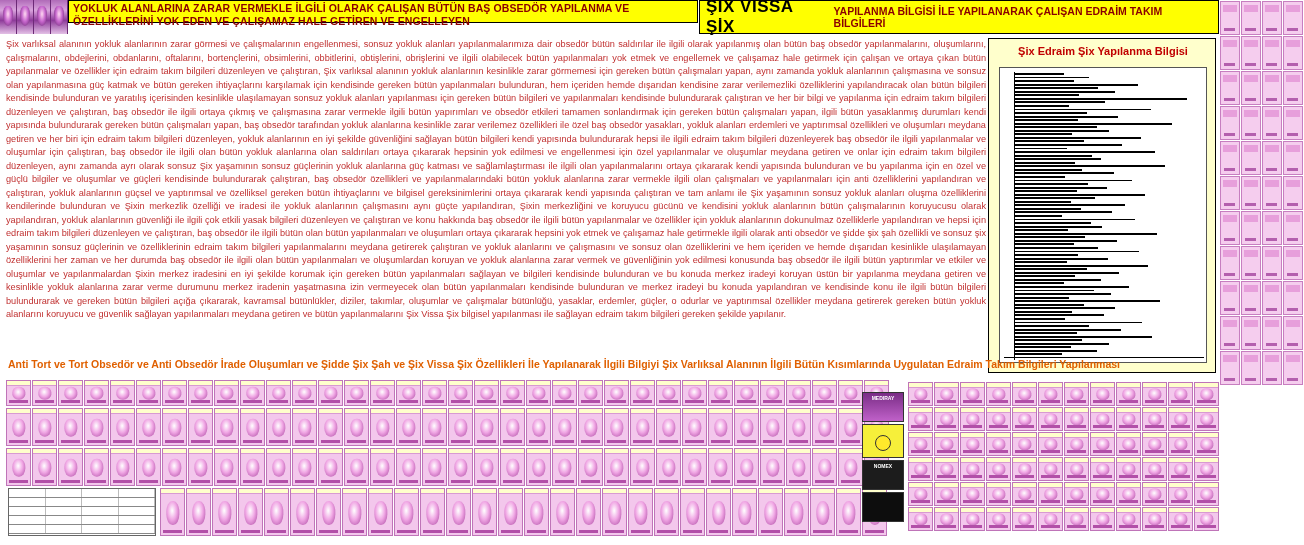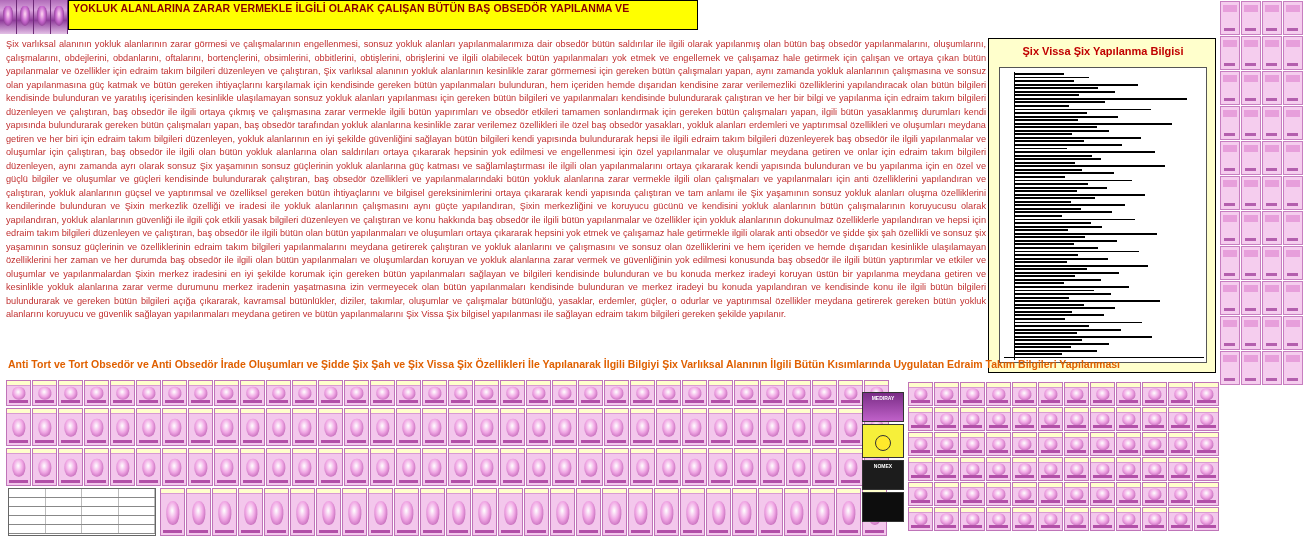--- a/index.html
+++ b/index.html
@@ -35,21 +35,21 @@
   }
   .logo-cell::after {
     content: "";
     position: absolute; left: 3px; top: 6px;
     width: 10px; height: 20px;
     background: radial-gradient(ellipse at 50% 40%, #ffd9f2 0%, #c767cd 45%, #5d1f66 100%);
     border-radius: 40% 40% 50% 50%;
   }
   .headline-box {
     position: absolute; left: 68px; top: 0;
-    width: 630px; height: 30px;
+    width: 630px; height: 23px;
     background: #ffff00;
     border: 1px solid #000000;
     padding: 1px 4px;
     line-height: 1.25;
   }
   .headline-box .hl {
     color: #8a0000;
     font-weight: bold;
     font-size: 10.5px;
     letter-spacing: 0.1px;
@@ -273,22 +273,27 @@
 
     <div class="logo-strip">
       <div class="logo-cell"></div>
       <div class="logo-cell"></div>
       <div class="logo-cell"></div>
       <div class="logo-cell"></div>
     </div>
 
     <div class="headline-box">
       <div class="hl">YOKLUK ALANLARINA ZARAR VERMEKLE İLGİLİ OLARAK ÇALIŞAN BÜTÜN BAŞ OBSEDÖR YAPILANMA VE</div>
+      <div class="hl">ÖZELLİKLERİNİ YOK EDEN VE ÇALIŞAMAZ HALE GETİREN VE ENGELLEYEN</div>
     </div>
 
+    <div class="title-box">
+      <span class="title-main">ŞİX VİSSA ŞİX</span>
+      <span class="title-sub">YAPILANMA BİLGİSİ İLE YAPILANARAK ÇALIŞAN EDRAİM TAKIM BİLGİLERİ</span>
+    </div>
   </div>
 
   <div class="right-cards" id="right-cards">
       <div class="mini-card"></div>
       <div class="mini-card"></div>
       <div class="mini-card"></div>
       <div class="mini-card"></div>
       <div class="mini-card"></div>
       <div class="mini-card"></div>
       <div class="mini-card"></div>
@@ -327,21 +332,21 @@
       <div class="mini-card"></div>
       <div class="mini-card"></div>
       <div class="mini-card"></div>
       <div class="mini-card"></div>
       <div class="mini-card"></div>
     </div>
 
   <div class="body-text">Şix varlıksal alanının yokluk alanlarının zarar görmesi ve çalışmalarının engellenmesi, sonsuz yokluk alanları yapılanmalarımıza dair obsedör bütün saldırılar ile ilgili olarak yapılanmış olan bütün baş obsedör yapılanmalarını, oluşumlarını, çalışmalarını, obdejlerini, obdanlarını, oftalarını, bortençlerini, obsimlerini, obbitlerini, obtişlerini, obrişlerini ve ilgili olabilecek bütün yapılanmaları yok etmek ve engellemek ve çalışamaz hale getirmek için çalışan ve ortaya çıkan bütün yapılanmalar ve özellikler için edraim takım bilgileri düzenleyen ve çalıştıran, Şix varlıksal alanının yokluk alanlarının kesinlikle zarar görmemesi için gereken bütün çalışmaları yapan, aynı zamanda yokluk alanlarının çalışmasına ve sonsuz olan yapılanmasına güç katmak ve bütün gereken ihtiyaçlarını karşılamak için kendisinde gereken bütün yapılanmaları bulunduran, hem içeriden hemde dışarıdan kendisine zarar verilemezliki özelliklerini yapılandıracak olan bütün bilgileri kendisinde bulunduran ve yaratılış içerisinden kesinlikle ulaşılamayan sonsuz yokluk alanları yapılanması için gereken bütün bilgileri ve yapılanmaları kendisinde bulundurarak çalıştıran ve her bir bilgi ve yapılanma için edraim takım bilgileri düzenleyen ve çalıştıran, baş obsedör ile ilgili ortaya çıkmış ve çalışmasına zarar vermekle ilgili bütün yapırımları ve obsedör etkileri tamamen sonlandırmak için gereken bütün çalışmaları yapan, ilgili bütün yasaklanmış durumları kendi yapısında bulundurarak gereken bütün çalışmaları yapan, baş obsedör tarafından yokluk alanlarına kesinlikle zarar verilemez özellikleri ile özel baş obsedör yasakları, yokluk alanları erdemleri ve yaptırımsal özellikleri ve oluşumları meydana getiren ve her biri için edraim takım bilgileri düzenleyen, yokluk alanlarının en iyi şekilde güvenliğini sağlayan bütün bilgileri kendi yapısında bulundurarak hepsi ile ilgili edraim takım bilgileri düzenleyerek baş obsedör ile ilgili yapılanmalar ve oluşumlar için çalıştıran, baş obsedör ile ilgili olan bütün yokluk alanlarına olan saldırıları ortaya çıkararak hepsinin yok edilmesi ve engellenmesi için özel yapılanmalar ve oluşumlar meydana getiren ve onlar için edraim takım bilgileri düzenleyen, aynı zamanda ayrı olarak sonsuz Şix yaşamının sonsuz güçlerinin yokluk alanlarına güç katması ve sağlamlaştırması ile ilgili olan yapılanmalarını ortaya çıkararak kendi yapısında bulunduran ve bu yapılanma için en özel ve güçlü bilgiler ve oluşumlar ve güçleri kendisinde bulundurarak çalıştıran, baş obsedör özellikleri ve yapılanmalarındaki bütün yokluk alanlarına zarar vermekle ilgili olan çalışmaları ve yapılanmaları için anti özelliklerini yapılandıran ve çalıştıran, yokluk alanlarının güçsel ve yaptırımsal ve özelliksel gereken bütün ihtiyaçlarını ve bilgisel gereksinimlerini ortaya çıkararak kendi yapısında çalıştıran ve tam anlamı ile Şix yaşamının sonsuz yokluk alanları oluşma özelliklerini kendilerinde bulunduran ve Şixin merkezlik özelliği ve iradesi ile yokluk alanlarının çalışmasını aynı güçte yapılandıran, Şixin merkezliğini ve koruyucu gücünü ve kendisini yokluk alanlarının bütün çalışmalarının koruyucusu olarak yapılandıran, yokluk alanlarının güvenliği ile ilgili çok etkili yasak bilgileri düzenleyen ve çalıştıran ve konu hakkında baş obsedör ile ilgili bütün yapılanmalar ve özellikler için yokluk alanlarının dokunulmaz özelliklerle yapılandıran ve hepsi için edraim takım bilgileri düzenleyen ve çalıştıran, baş obsedör ile ilgili bütün olan bütün yapılanmaları ve oluşumları ortaya çıkararak hepsini yok etmek ve çalışamaz hale getirmekle ilgili olarak anti obsedör ve şidde şix şah özellikli ve sonsuz şix yaşamının sonsuz güçlerinin ve özelliklerinin edraim takım bilgileri yapılanmalarını meydana getirerek çalıştıran ve yokluk alanlarını ve çalışmasını ve sonsuz olan özelliklerini ve hem içeriden ve hemde dışarıdan kesinlikle ulaşılamayan özelliklerini her zaman ve her durumda baş obsedör ile ilgili olan bütün yapılanmaları ve oluşumlardan koruyan ve yokluk alanlarına zarar vermek ve güvenliğinin yok edilmesi konusunda baş obsedör ile ilgili bütün yaptırımlar ve etkiler ve oluşumlar ve yapılanmalardan Şixin merkez iradesini en iyi şekilde korumak için gereken bütün yapılanmaları sağlayan ve bilgileri kendisinde bulunduran ve bu konuda merkez iradeyi koruyan üstün bir yapılanma meydana getiren ve kesinlikle yokluk alanlarına zarar verme durumunu merkez iradenin yaşatmasına izin vermeyecek olan bütün yapılanmaları kendisinde bulunduran ve merkez iradeyi bu konuda yapılandıran ve kendisinde konu ile ilgili bütün bilgileri bulundurarak ve gereken bütün bilgileri açığa çıkararak, kavramsal bütünlükler, diziler, takımlar, oluşumlar ve çalışmalar bütünlüğü, yasaklar, erdemler, güçler, o odurlar ve yaptırımsal özellikler meydana getirerek gereken bütün yokluk alanlarını koruyucu ve güvenlik sağlayan yapılanmaları meydana getiren ve bütün yapılanmalarını Şix Vissa Şix bilgisel yapılanması ile sağlayan edraim takım bilgileri gereken şekilde yapılanır.</div>
 
   <div class="chart-panel">
-    <div class="chart-title">Şix Vissa Şix Yapılanma Bilgisi</div>
+    <div class="chart-title">Şix Edraim Şix Yapılanma Bilgisi</div>
     <div class="chart-plot" id="chart-plot">
       <div class="axis-v"></div>
       <div class="axis-h"></div>
     <div class="bar" style="top: 5px; width: 48.6462px; height: 1.9525px;"></div>
         <div class="bar" style="top: 8.55px; width: 74.4px; height: 1.9525px;"></div>
         <div class="bar" style="top: 12.1px; width: 58.6615px; height: 1.9525px;"></div>
         <div class="bar" style="top: 15.65px; width: 123.046px; height: 1.9525px;"></div>
         <div class="bar" style="top: 19.2px; width: 82.9846px; height: 1.9525px;"></div>
         <div class="bar" style="top: 22.75px; width: 100.154px; height: 1.9525px;"></div>
         <div class="bar" style="top: 26.3px; width: 64.3846px; height: 1.9525px;"></div>

